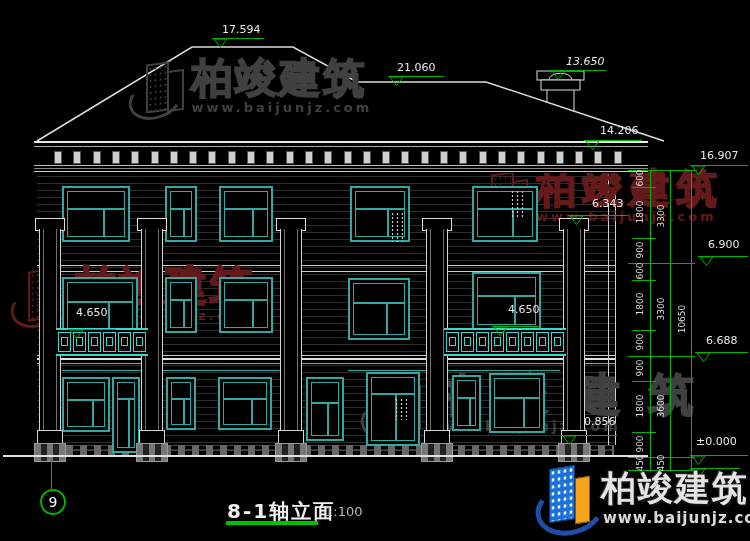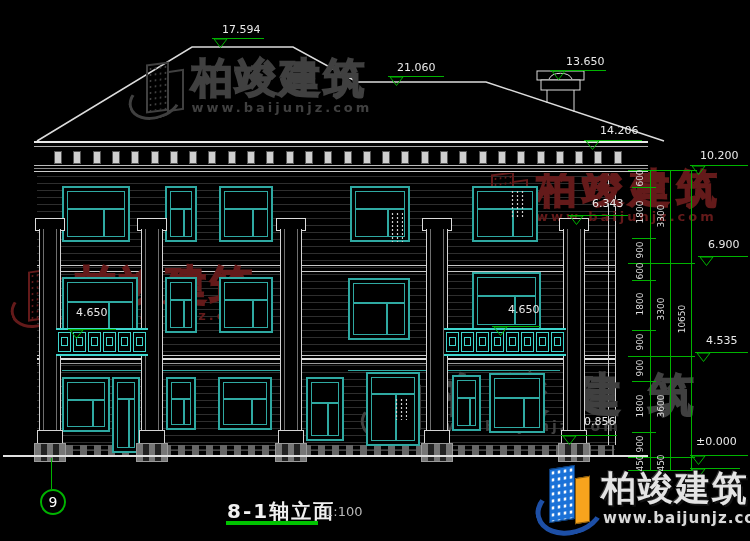--- a/index.html
+++ b/index.html
@@ -349,31 +349,31 @@
     <div class="mtext" style="left: 222px; top: 23px;">17.594</div>
     <div class="gline" style="left: 212px; top: 38px; width: 52px; height: 1px;"></div>
     <svg width="16" height="11" class="tri" style="left: 213px; top: 38px;">
       <polygon points="1,1 14,1 7.5,9.5" fill="none" stroke="#00b300"></polygon>
     </svg>
     <div class="mtext" style="left: 397px; top: 61px;">21.060</div>
     <div class="gline" style="left: 388px; top: 76px; width: 56px; height: 1px;"></div>
     <svg width="16" height="11" class="tri" style="left: 389px; top: 76px;">
       <polygon points="1,1 14,1 7.5,9.5" fill="none" stroke="#00b300"></polygon>
     </svg>
-    <div class="mtext" style="left: 566px; top: 55px;">13.650</div>
+    <div class="mtext" style="left: 566px; top: 55px; font-style: italic;">13.650</div>
     <div class="gline" style="left: 550px; top: 70px; width: 56px; height: 1px;"></div>
     <svg width="16" height="11" class="tri" style="left: 551px; top: 70px;">
       <polygon points="1,1 14,1 7.5,9.5" fill="none" stroke="#00b300"></polygon>
     </svg>
     <div class="mtext" style="left: 600px; top: 124px;">14.206</div>
     <div class="gline" style="left: 584px; top: 140px; width: 58px; height: 1px;"></div>
     <svg width="16" height="11" class="tri" style="left: 585px; top: 140px;">
       <polygon points="1,1 14,1 7.5,9.5" fill="none" stroke="#00b300"></polygon>
     </svg>
-    <div class="mtext" style="left: 700px; top: 149px;">10.200</div>
+    <div class="mtext" style="left: 700px; top: 149px;">16.907</div>
     <div class="gline" style="left: 690px; top: 165px; width: 58px; height: 1px;"></div>
     <svg width="16" height="11" class="tri" style="left: 691px; top: 165px;">
       <polygon points="1,1 14,1 7.5,9.5" fill="none" stroke="#00b300"></polygon>
     </svg>
     <div class="mtext" style="left: 592px; top: 197px;">6.343</div>
     <div class="gline" style="left: 568px; top: 215px; width: 60px; height: 1px;"></div>
     <svg width="16" height="11" class="tri" style="left: 569px; top: 215px;">
       <polygon points="1,1 14,1 7.5,9.5" fill="none" stroke="#00b300"></polygon>
     </svg>
     <div class="mtext" style="left: 708px; top: 238px;">6.900</div>
@@ -384,21 +384,21 @@
     <div class="mtext" style="left: 76px; top: 306px;">4.650</div>
     <div class="gline" style="left: 68px; top: 329px; width: 48px; height: 1px;"></div>
     <svg width="16" height="11" class="tri" style="left: 69px; top: 329px;">
       <polygon points="1,1 14,1 7.5,9.5" fill="none" stroke="#00b300"></polygon>
     </svg>
     <div class="mtext" style="left: 508px; top: 303px;">4.650</div>
     <div class="gline" style="left: 492px; top: 326px; width: 48px; height: 1px;"></div>
     <svg width="16" height="11" class="tri" style="left: 493px; top: 326px;">
       <polygon points="1,1 14,1 7.5,9.5" fill="none" stroke="#00b300"></polygon>
     </svg>
-    <div class="mtext" style="left: 706px; top: 334px;">4.535</div>
+    <div class="mtext" style="left: 706px; top: 334px;">6.688</div>
     <div class="gline" style="left: 695px; top: 352px; width: 53px; height: 1px;"></div>
     <svg width="16" height="11" class="tri" style="left: 696px; top: 352px;">
       <polygon points="1,1 14,1 7.5,9.5" fill="none" stroke="#00b300"></polygon>
     </svg>
     <div class="mtext" style="left: 584px; top: 415px;">0.856</div>
     <div class="gline" style="left: 561px; top: 435px; width: 56px; height: 1px;"></div>
     <svg width="16" height="11" class="tri" style="left: 562px; top: 435px;">
       <polygon points="1,1 14,1 7.5,9.5" fill="none" stroke="#00b300"></polygon>
     </svg>
     <div class="mtext" style="left: 696px; top: 435px;">±0.000</div>

